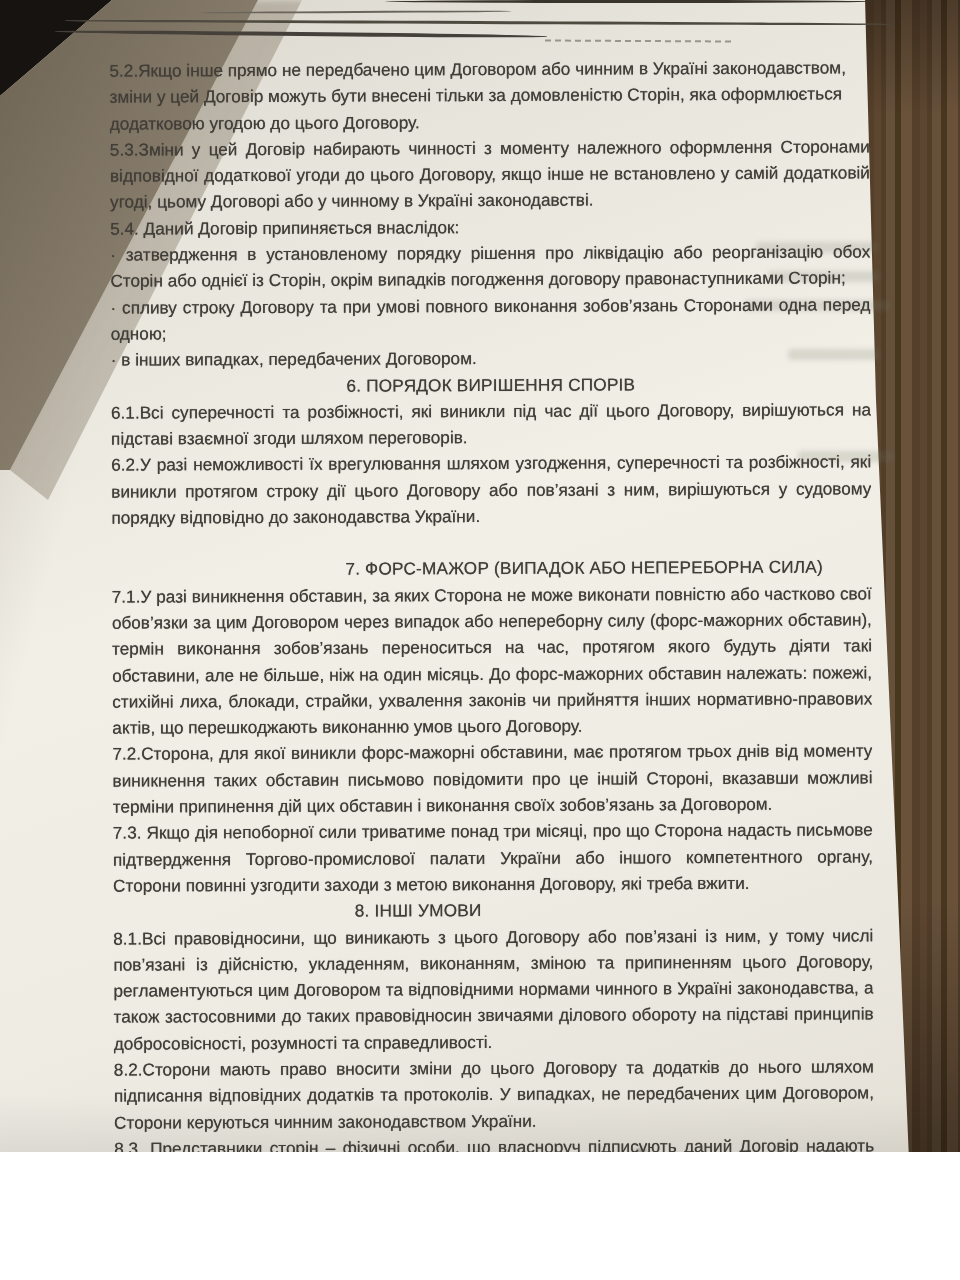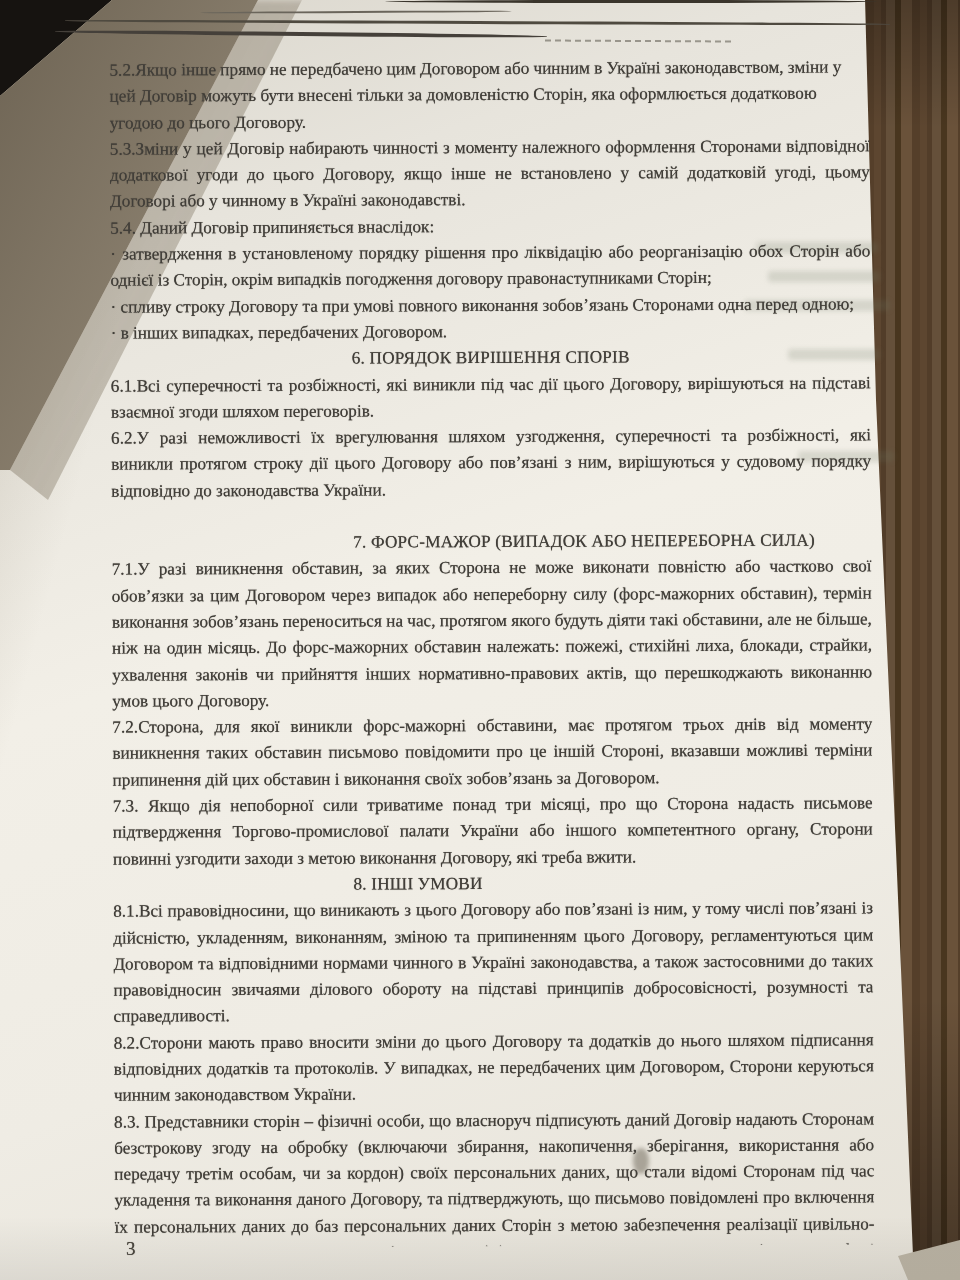--- a/index.html
+++ b/index.html
@@ -1,18 +1,18 @@
 <!DOCTYPE html>
 <html><head>
 <meta charset="utf-8">
 <style>
   html,body{margin:0;padding:0;}
   .canvas{
-    position:relative;width:960px;height:1280px;overflow:hidden;
-    font-family:Liberation Serif, serif;
+    position:relative;width:960px;height:1152px;overflow:hidden;
+    font-family:Liberation Sans, sans-serif;
     background:
       linear-gradient(180deg, rgba(0,0,0,.28), rgba(0,0,0,0) 10%, rgba(0,0,0,0) 78%, rgba(0,0,0,.34)),
       repeating-linear-gradient(90deg,
         #5d4630 0 7px, #523d29 7px 12px, #65503a 12px 21px,
         #49361f 21px 27px, #6a523a 27px 38px, #553f2a 38px 46px);
   }
   .dark-corner{
     position:absolute;inset:0;z-index:1;background:#161310;
     clip-path:polygon(0 0,112px 0,0 96px);
   }

